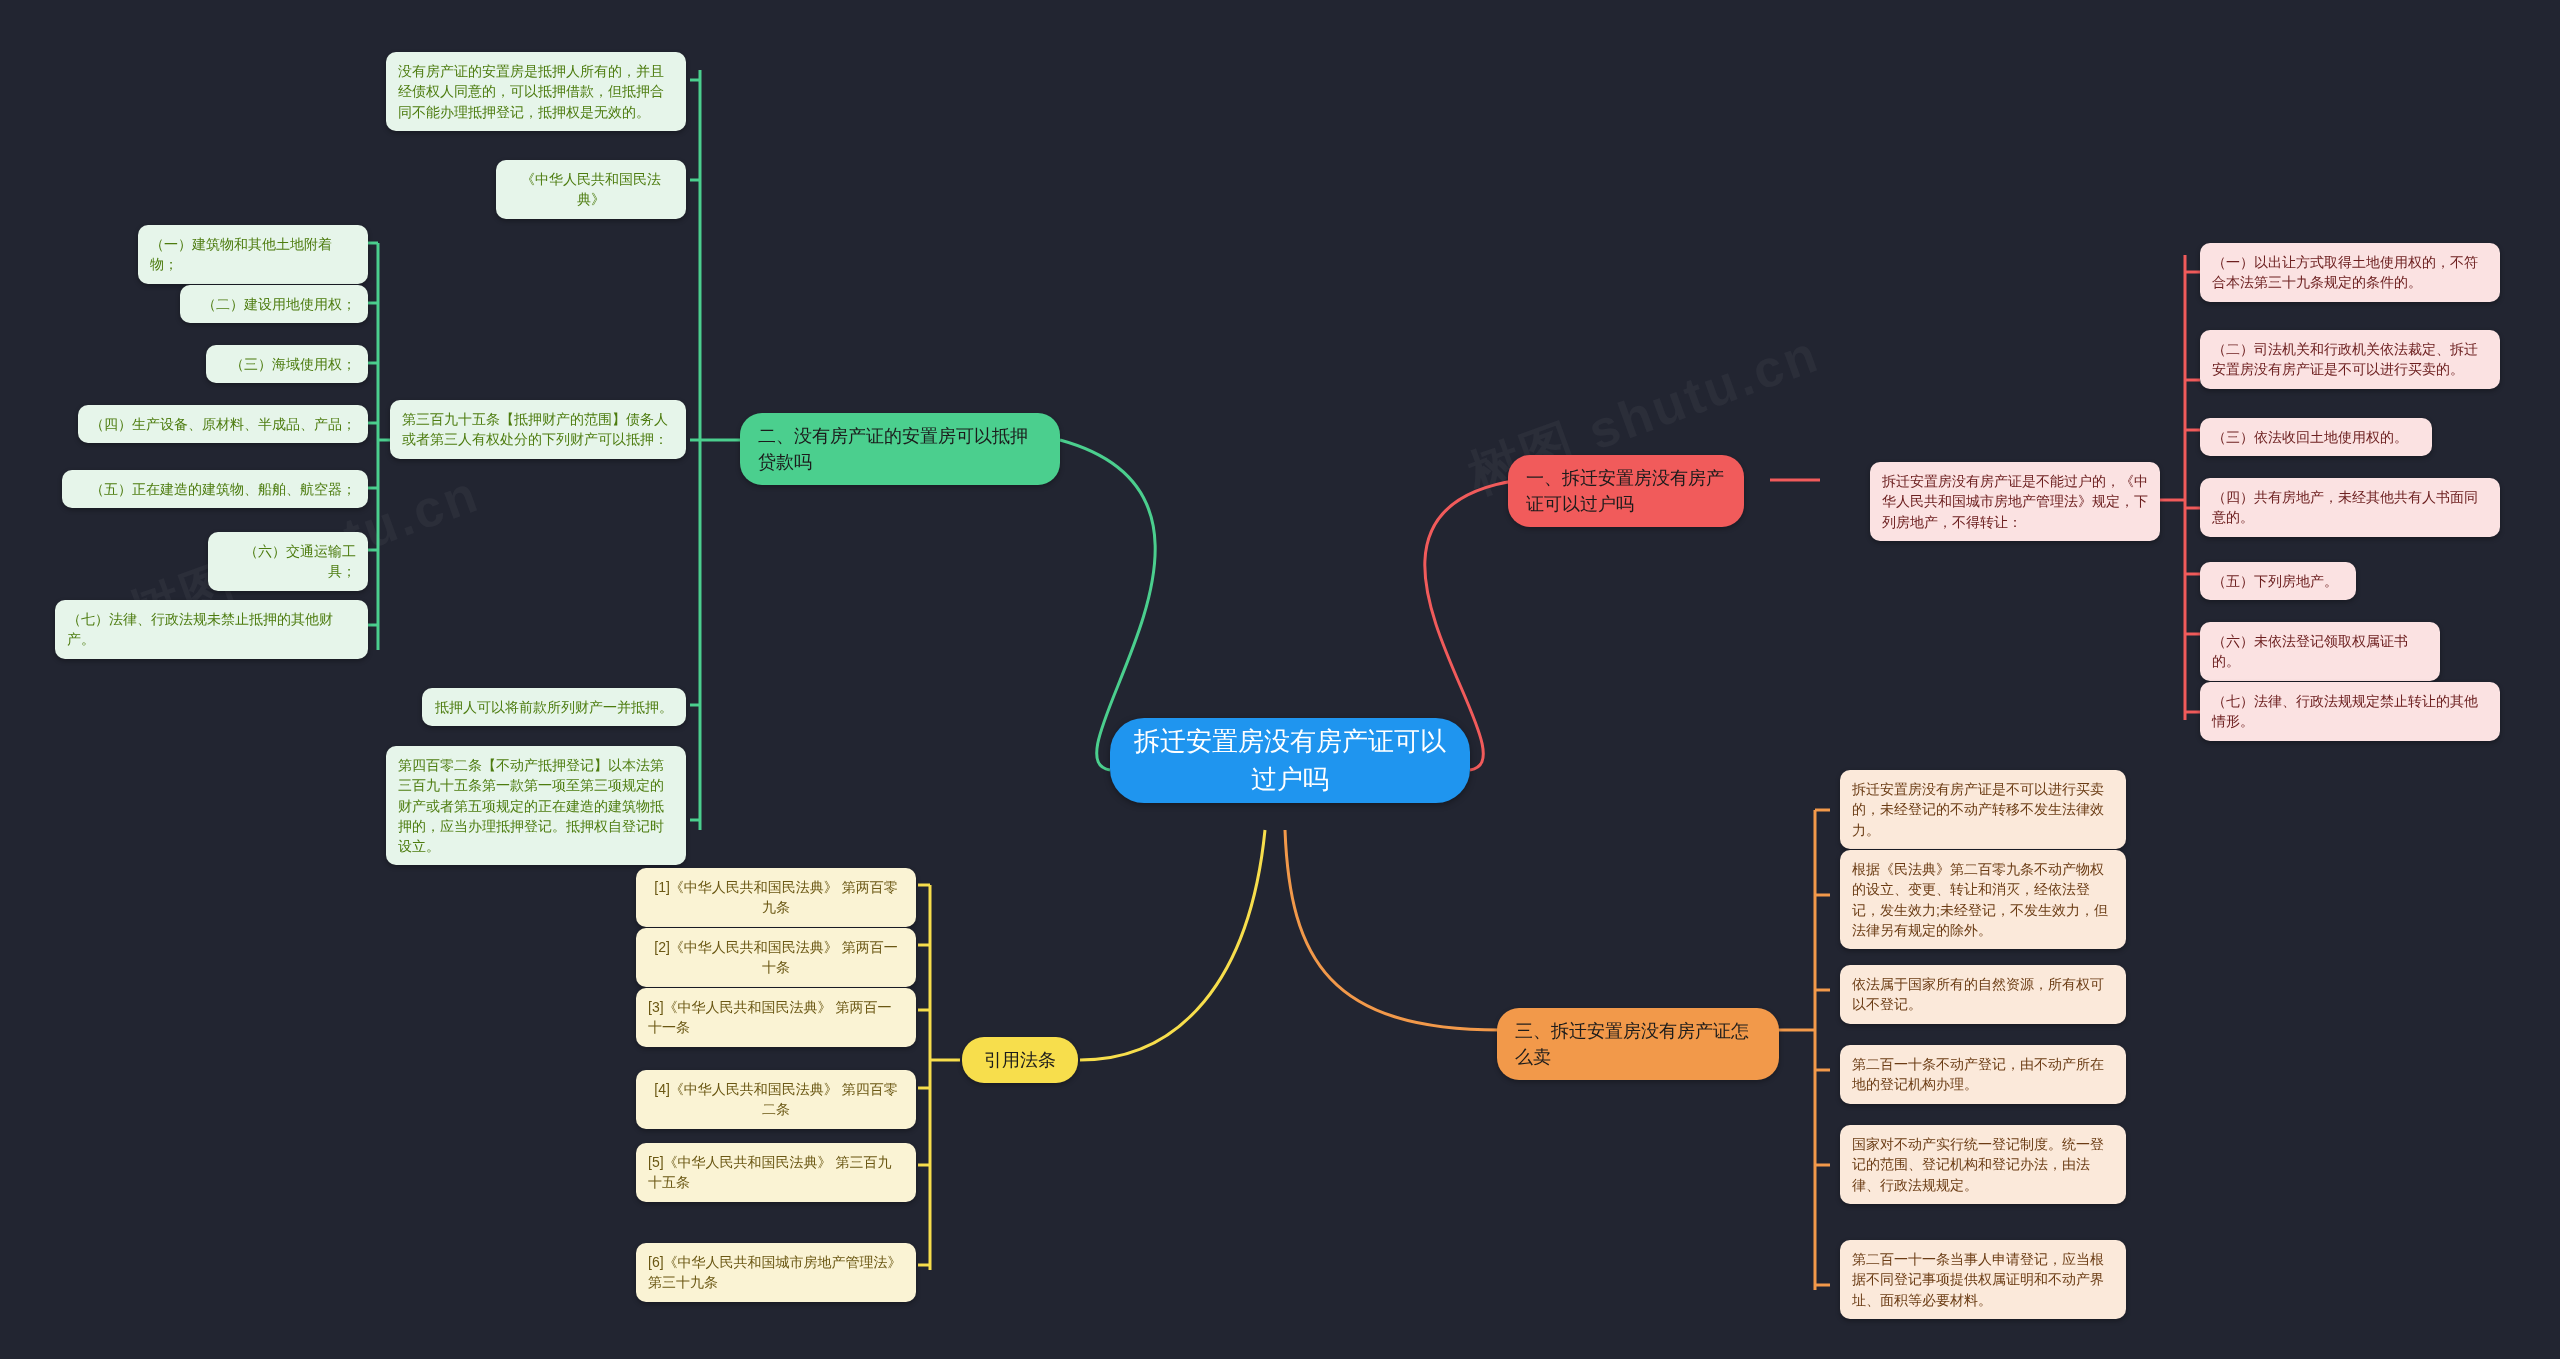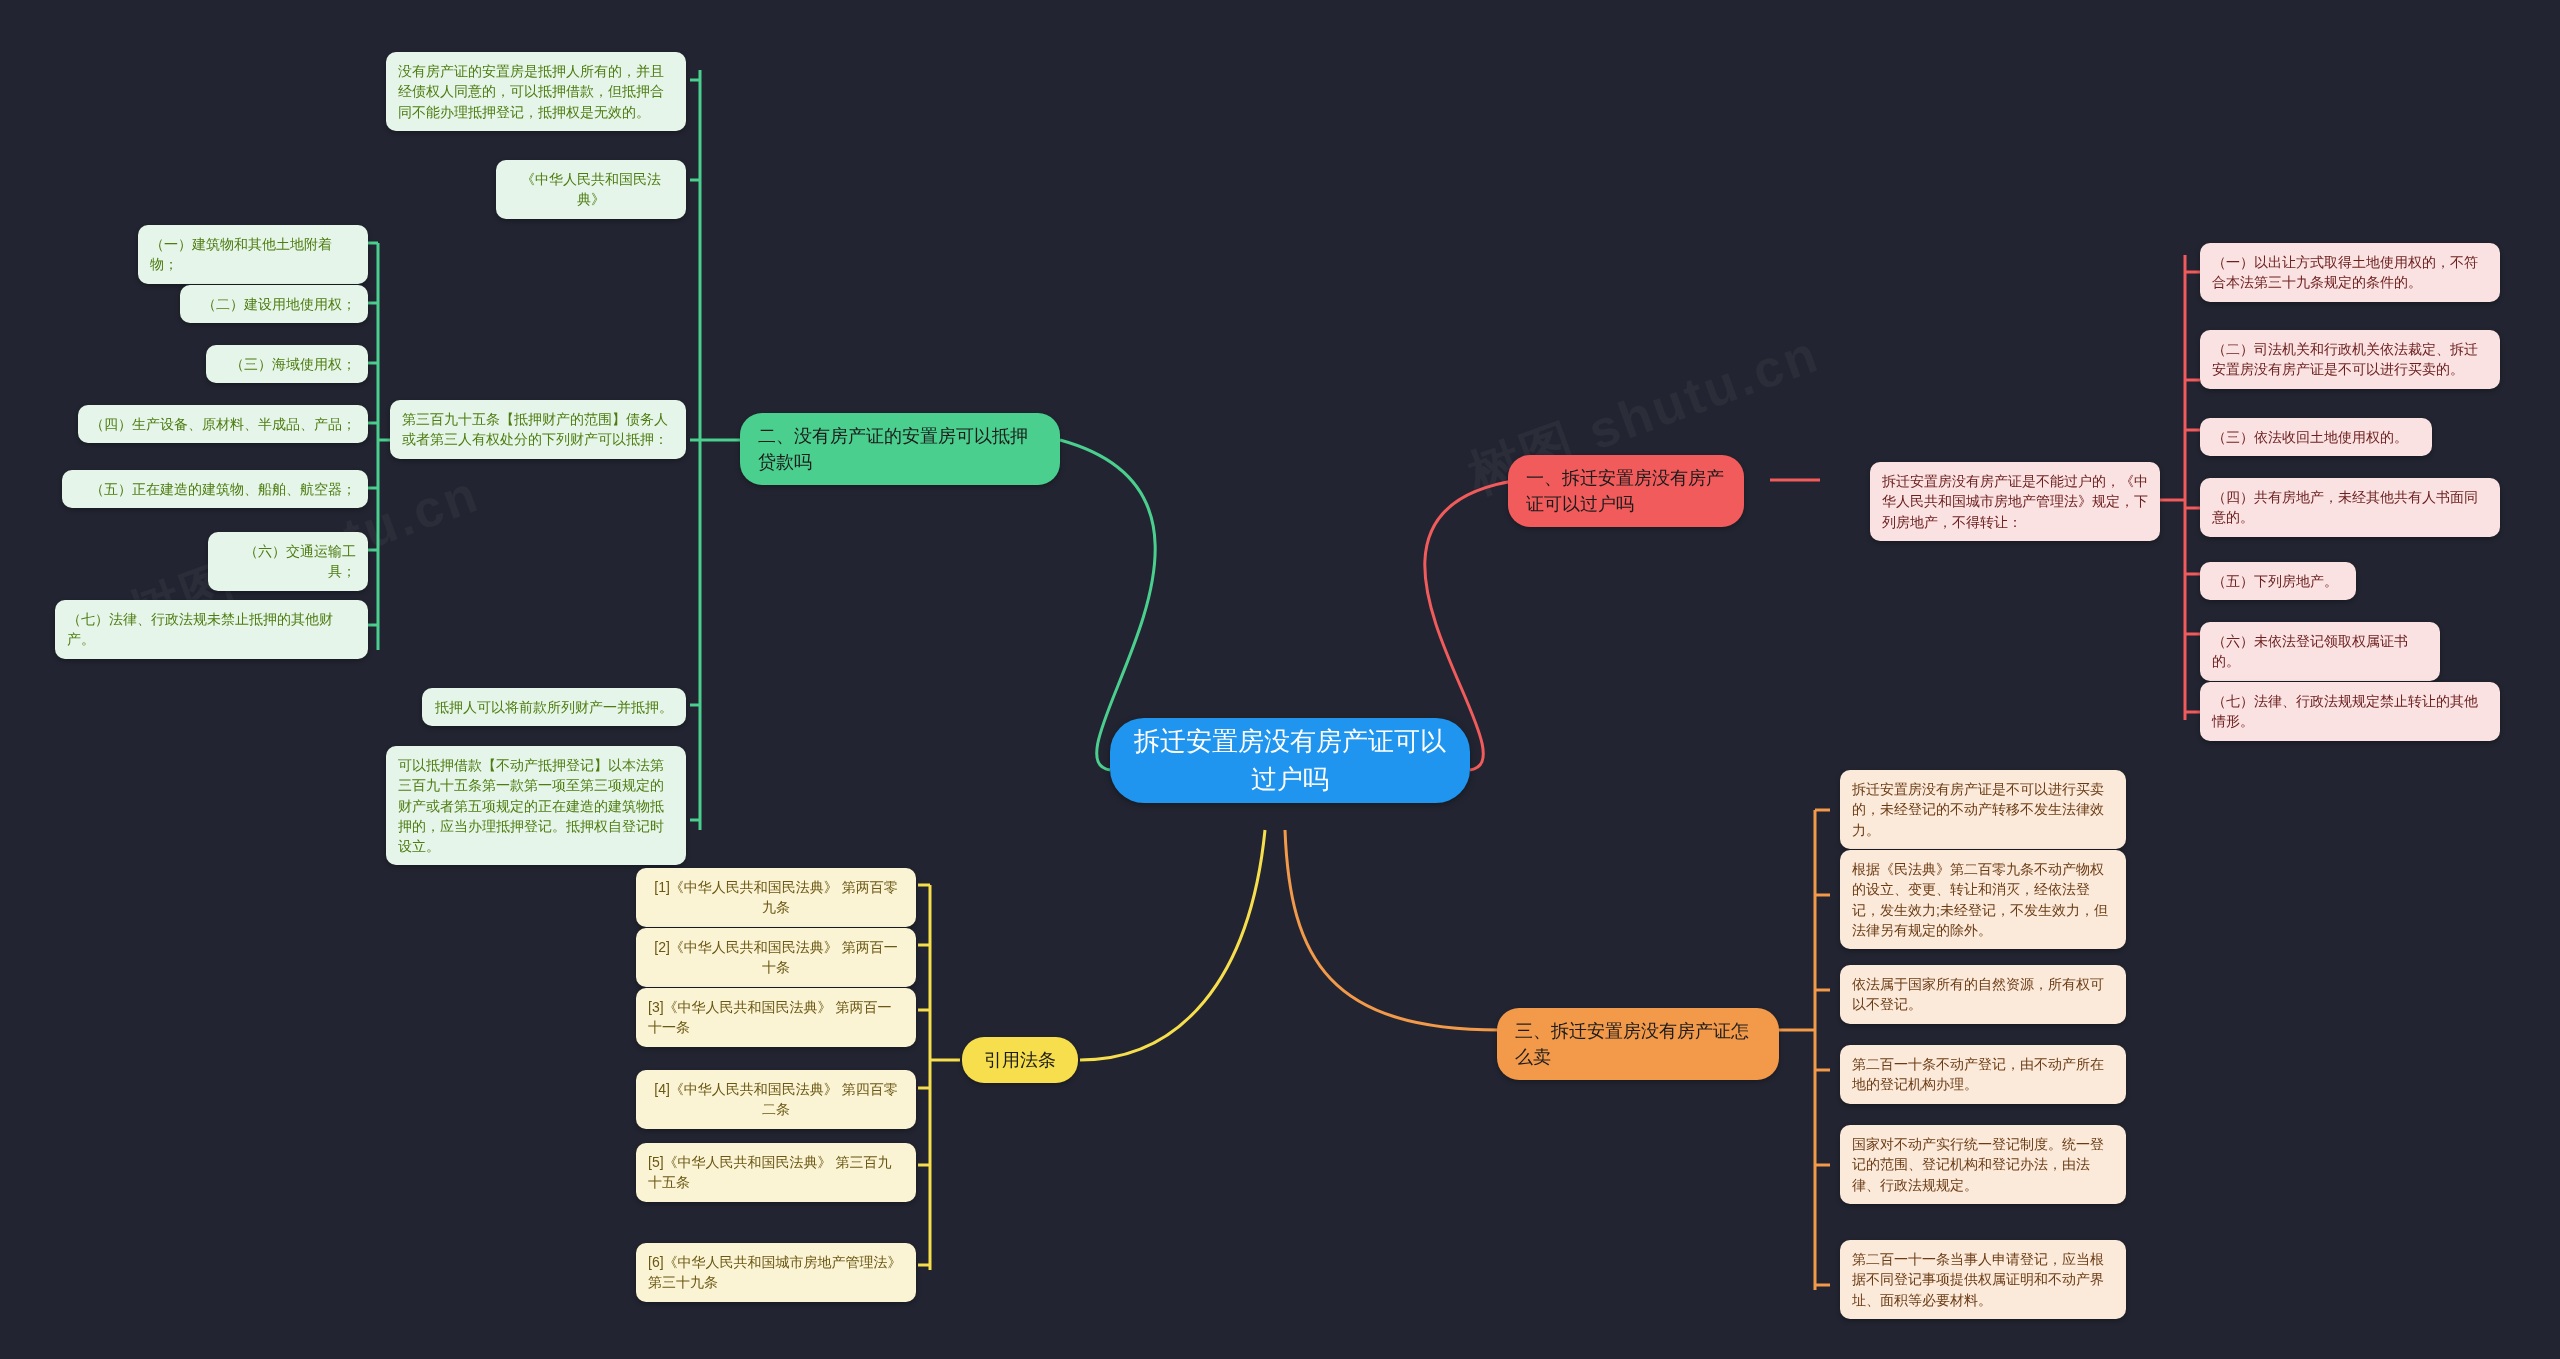--- a/index.html
+++ b/index.html
@@ -149,21 +149,21 @@
 
   <div class="node card green" style="left:138px; top:225px; width:230px; text-align:left;">（一）建筑物和其他土地附着物；</div>
   <div class="node card green" style="left:180px; top:285px; width:188px; text-align:right;">（二）建设用地使用权；</div>
   <div class="node card green" style="left:206px; top:345px; width:162px; text-align:right;">（三）海域使用权；</div>
   <div class="node card green" style="left:78px; top:405px; width:290px; text-align:right;">（四）生产设备、原材料、半成品、产品；</div>
   <div class="node card green" style="left:62px; top:470px; width:306px; text-align:right;">（五）正在建造的建筑物、船舶、航空器；</div>
   <div class="node card green" style="left:208px; top:532px; width:160px; text-align:right;">（六）交通运输工具；</div>
   <div class="node card green" style="left:55px; top:600px; width:313px;">（七）法律、行政法规未禁止抵押的其他财产。</div>
 
   <div class="node card green center" style="left:422px; top:688px; width:264px;">抵押人可以将前款所列财产一并抵押。</div>
-  <div class="node card green" style="left:386px; top:746px; width:300px;">可以抵押借款【不动产抵押登记】以本法第三百九十五条第一款第一项至第三项规定的财产或者第五项规定的正在建造的建筑物抵押的，应当办理抵押登记。抵押权自登记时设立。</div>
+  <div class="node card green" style="left:386px; top:746px; width:300px;">第四百零二条【不动产抵押登记】以本法第三百九十五条第一款第一项至第三项规定的财产或者第五项规定的正在建造的建筑物抵押的，应当办理抵押登记。抵押权自登记时设立。</div>
 
   <div class="node pill red" style="left:1508px; top:455px; width:236px;">一、拆迁安置房没有房产证可以过户吗</div>
   <div class="node card red" style="left:1870px; top:462px; width:290px;">拆迁安置房没有房产证是不能过户的，《中华人民共和国城市房地产管理法》规定，下列房地产，不得转让：</div>
 
   <div class="node card red" style="left:2200px; top:243px; width:300px;">（一）以出让方式取得土地使用权的，不符合本法第三十九条规定的条件的。</div>
   <div class="node card red" style="left:2200px; top:330px; width:300px;">（二）司法机关和行政机关依法裁定、拆迁安置房没有房产证是不可以进行买卖的。</div>
   <div class="node card red" style="left:2200px; top:418px; width:232px;">（三）依法收回土地使用权的。</div>
   <div class="node card red" style="left:2200px; top:478px; width:300px;">（四）共有房地产，未经其他共有人书面同意的。</div>
   <div class="node card red" style="left:2200px; top:562px; width:156px;">（五）下列房地产。</div>
   <div class="node card red" style="left:2200px; top:622px; width:240px;">（六）未依法登记领取权属证书的。</div>

